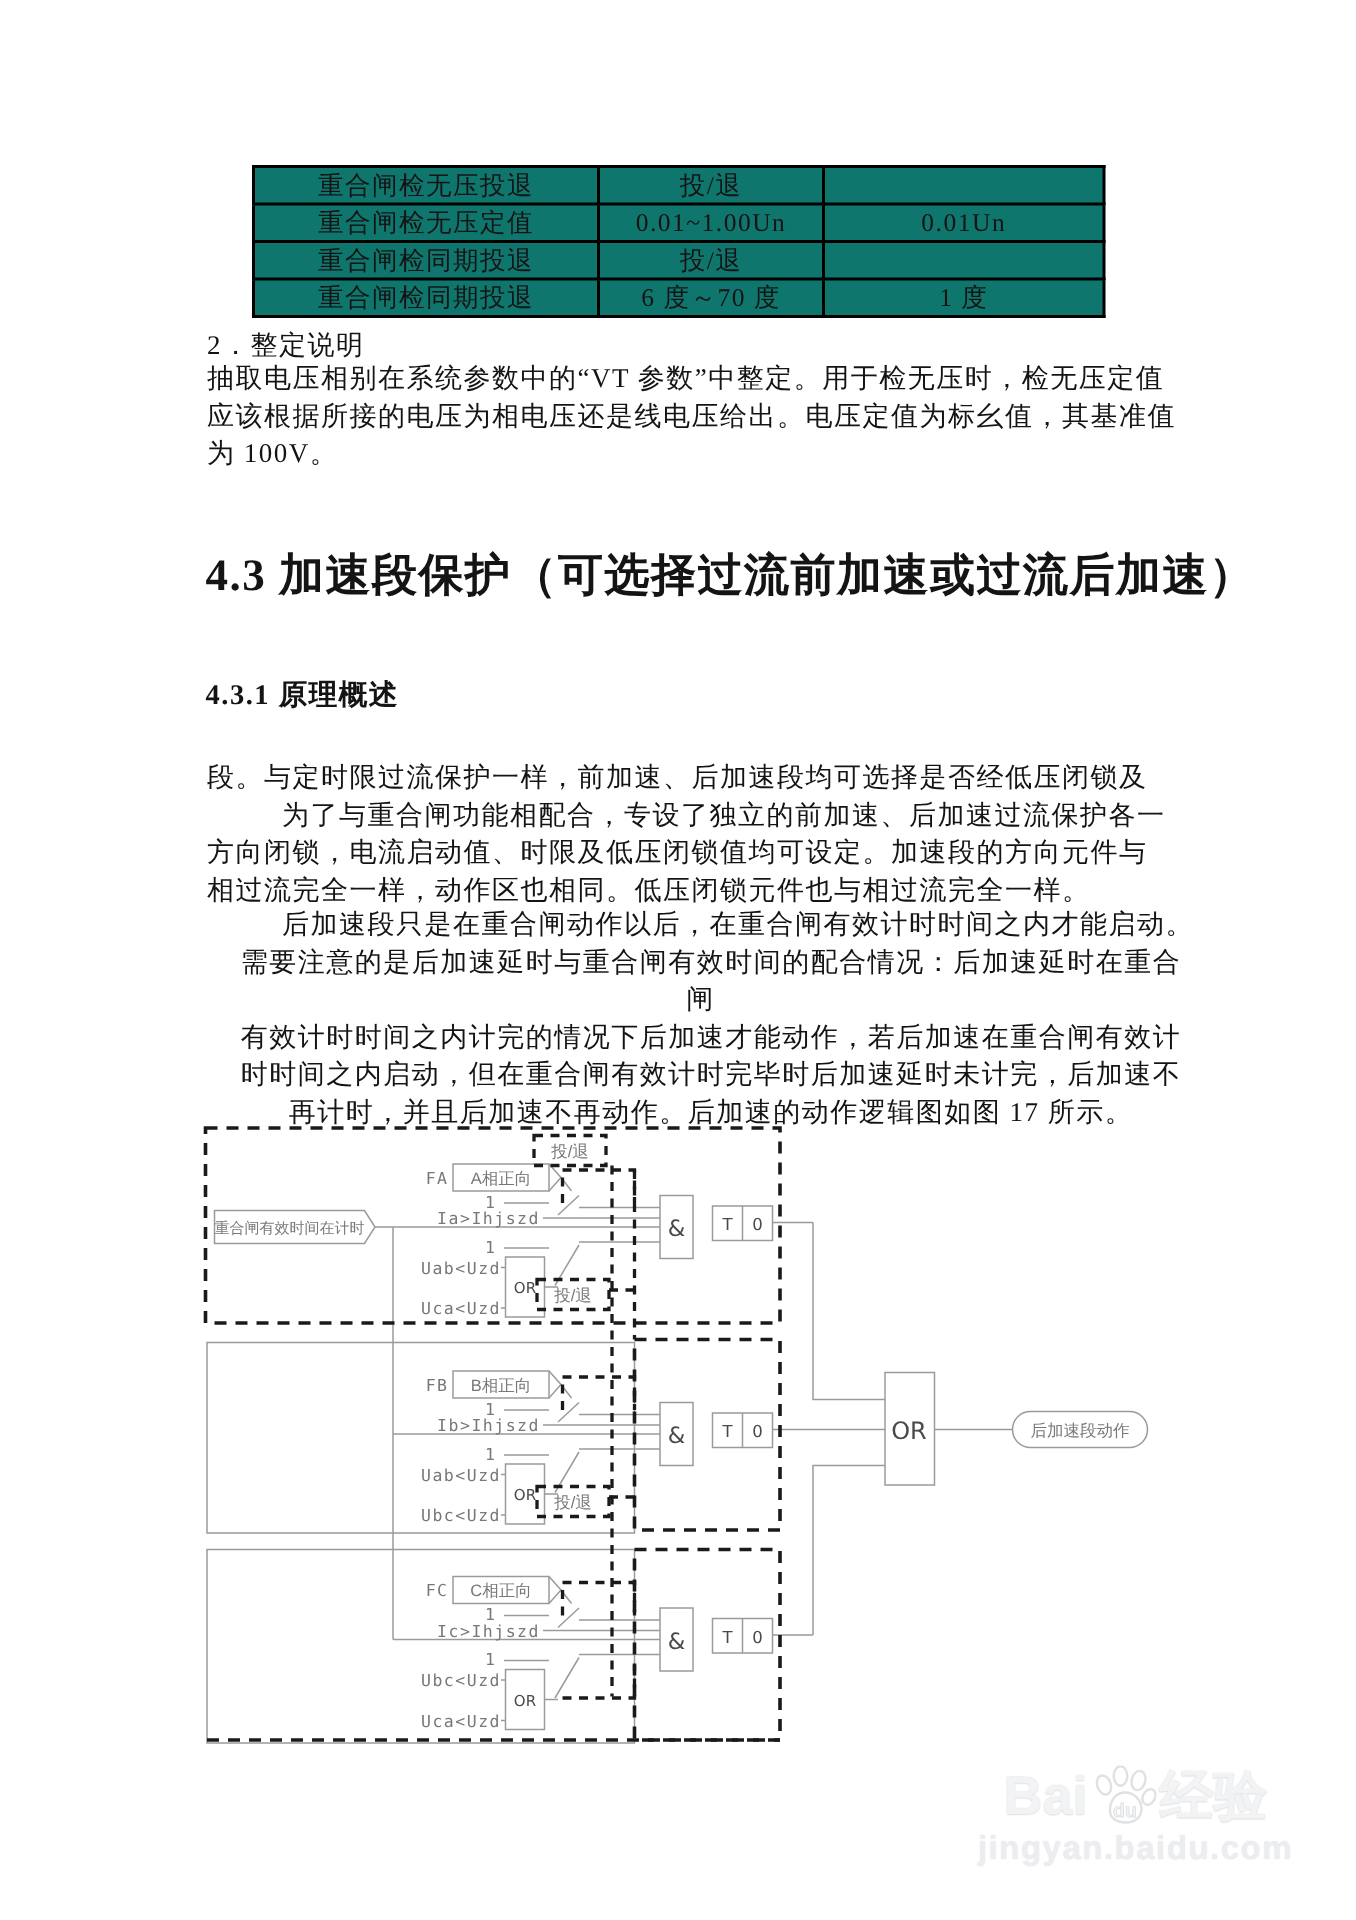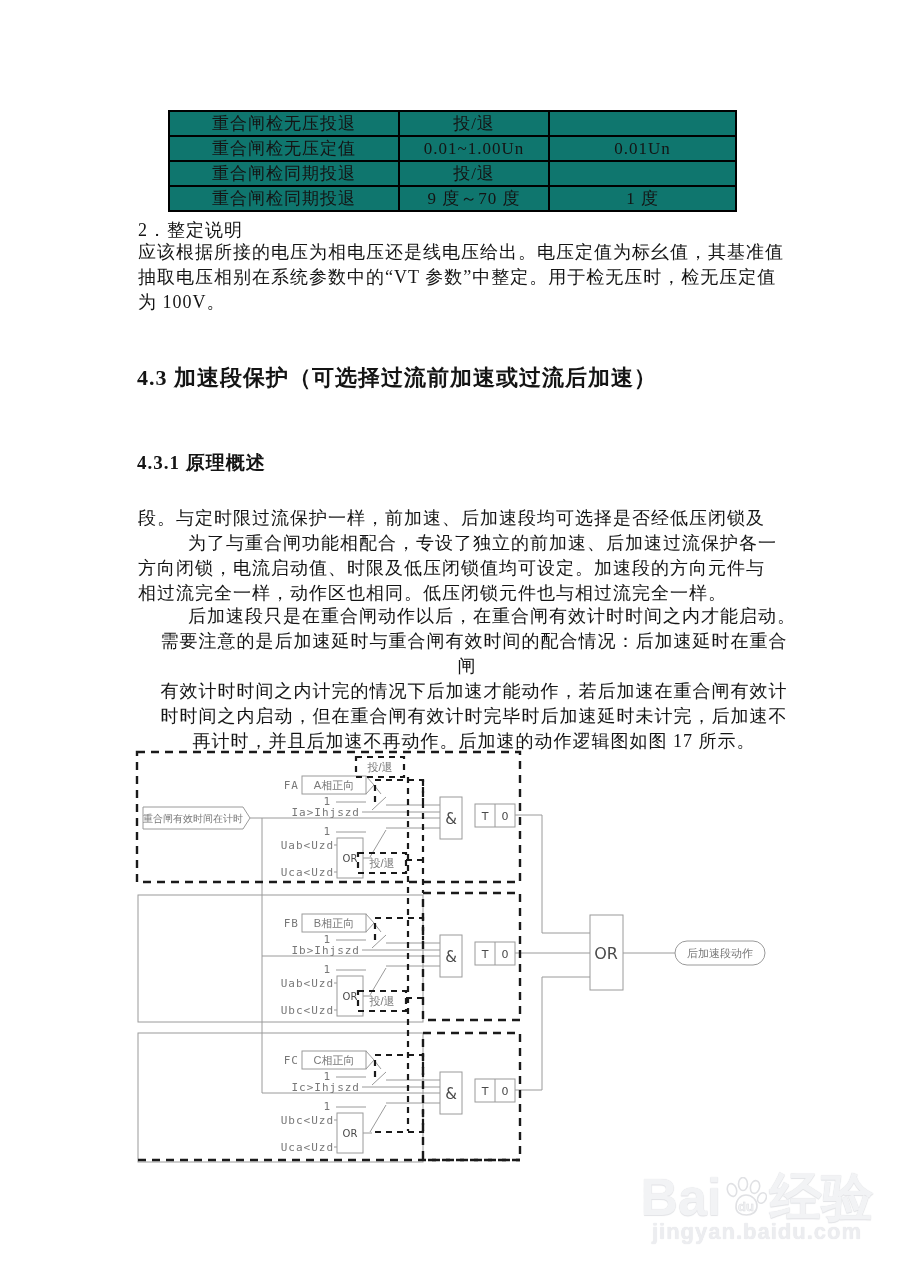--- a/index.html
+++ b/index.html
@@ -40,21 +40,21 @@
   .bline {
     font-size:18px;
     line-height:25px;
     letter-spacing:1px;
     white-space:nowrap;
   }
   .ind-first { padding-left:50px; }
   .ind-small { padding-left:14px; }
   .note-head { font-size:18px; letter-spacing:1px; }
   .h43 {
-    font-size:22px;
+    font-size:30px;
     font-weight:bold;
     letter-spacing:1px;
     white-space:nowrap;
     font-family:Liberation Serif, serif;
   }
   .h431 {
     font-size:19px;
     font-weight:bold;
     letter-spacing:1px;
     white-space:nowrap;
@@ -69,21 +69,21 @@
   .dash-sm { stroke:#1a1a1a; stroke-width:2.2; fill:none; stroke-dasharray:6 5; }
   .dtext   { fill:#787878; font-family:"Liberation Sans","DejaVu Sans",sans-serif; }
   .sig     { fill:#787878; font-family:"DejaVu Sans Mono",monospace; font-size:11px; letter-spacing:1px; }
   .gate    { fill:#4a4a4a; font-family:"DejaVu Sans",sans-serif; }
 
   
   .wm { left:632px; top:1175px; width:250px; text-align:center;
         font-family:"Liberation Sans","DejaVu Sans",sans-serif; }
   .wm-row { display:flex; align-items:flex-end; justify-content:center; gap:2px; }
   .wm-main {
-    font-size:52px; font-weight:bold; line-height:44px;
+    font-size:36px; font-weight:bold; line-height:44px;
     color:#f2f3f5;
     text-shadow:0 0 1px #d9dadd, 0 1px 1px #e3e4e7;
   }
   .wm-url {
     font-size:22px; font-weight:bold; line-height:26px;
     color:#ecedf0;
     text-shadow:0 0 1px #dcdde0;
     letter-spacing:1px;
   }
   .paw { width:44px; height:40px; margin-bottom:2px; }
@@ -103,30 +103,30 @@
     <td class="c2">0.01~1.00Un</td>
     <td class="c3">0.01Un</td>
   </tr>
   <tr>
     <td class="c1">重合闸检同期投退</td>
     <td class="c2">投/退</td>
     <td class="c3 diag-cell"></td>
   </tr>
   <tr>
     <td class="c1">重合闸检同期投退</td>
-    <td class="c2">9 度～70 度</td>
+    <td class="c2">6 度～70 度</td>
     <td class="c3">1 度</td>
   </tr>
 </tbody>
   </table>
 
 <div class="abs note-head" style="left:138px; top:218px;">2．整定说明</div>
 <div class="abs" style="left:138px; top:240px;">
+  <div class="bline">抽取电压相别在系统参数中的“VT 参数”中整定。用于检无压时，检无压定值</div>
   <div class="bline">应该根据所接的电压为相电压还是线电压给出。电压定值为标幺值，其基准值</div>
-  <div class="bline">抽取电压相别在系统参数中的“VT 参数”中整定。用于检无压时，检无压定值</div>
   <div class="bline">为 100V。</div>
 </div>
 
 <div class="abs h43" style="left:137px; top:363px;">4.3 加速段保护（可选择过流前加速或过流后加速）</div>
 <div class="abs h431" style="left:137px; top:450px;">4.3.1 原理概述</div>
 
 <div class="abs" style="left:138px; top:506px;">
   <div class="bline">段。与定时限过流保护一样，前加速、后加速段均可选择是否经低压闭锁及</div>
   <div class="bline ind-first">为了与重合闸功能相配合，专设了独立的前加速、后加速过流保护各一</div>
   <div class="bline">方向闭锁，电流启动值、时限及低压闭锁值均可设定。加速段的方向元件与</div>

